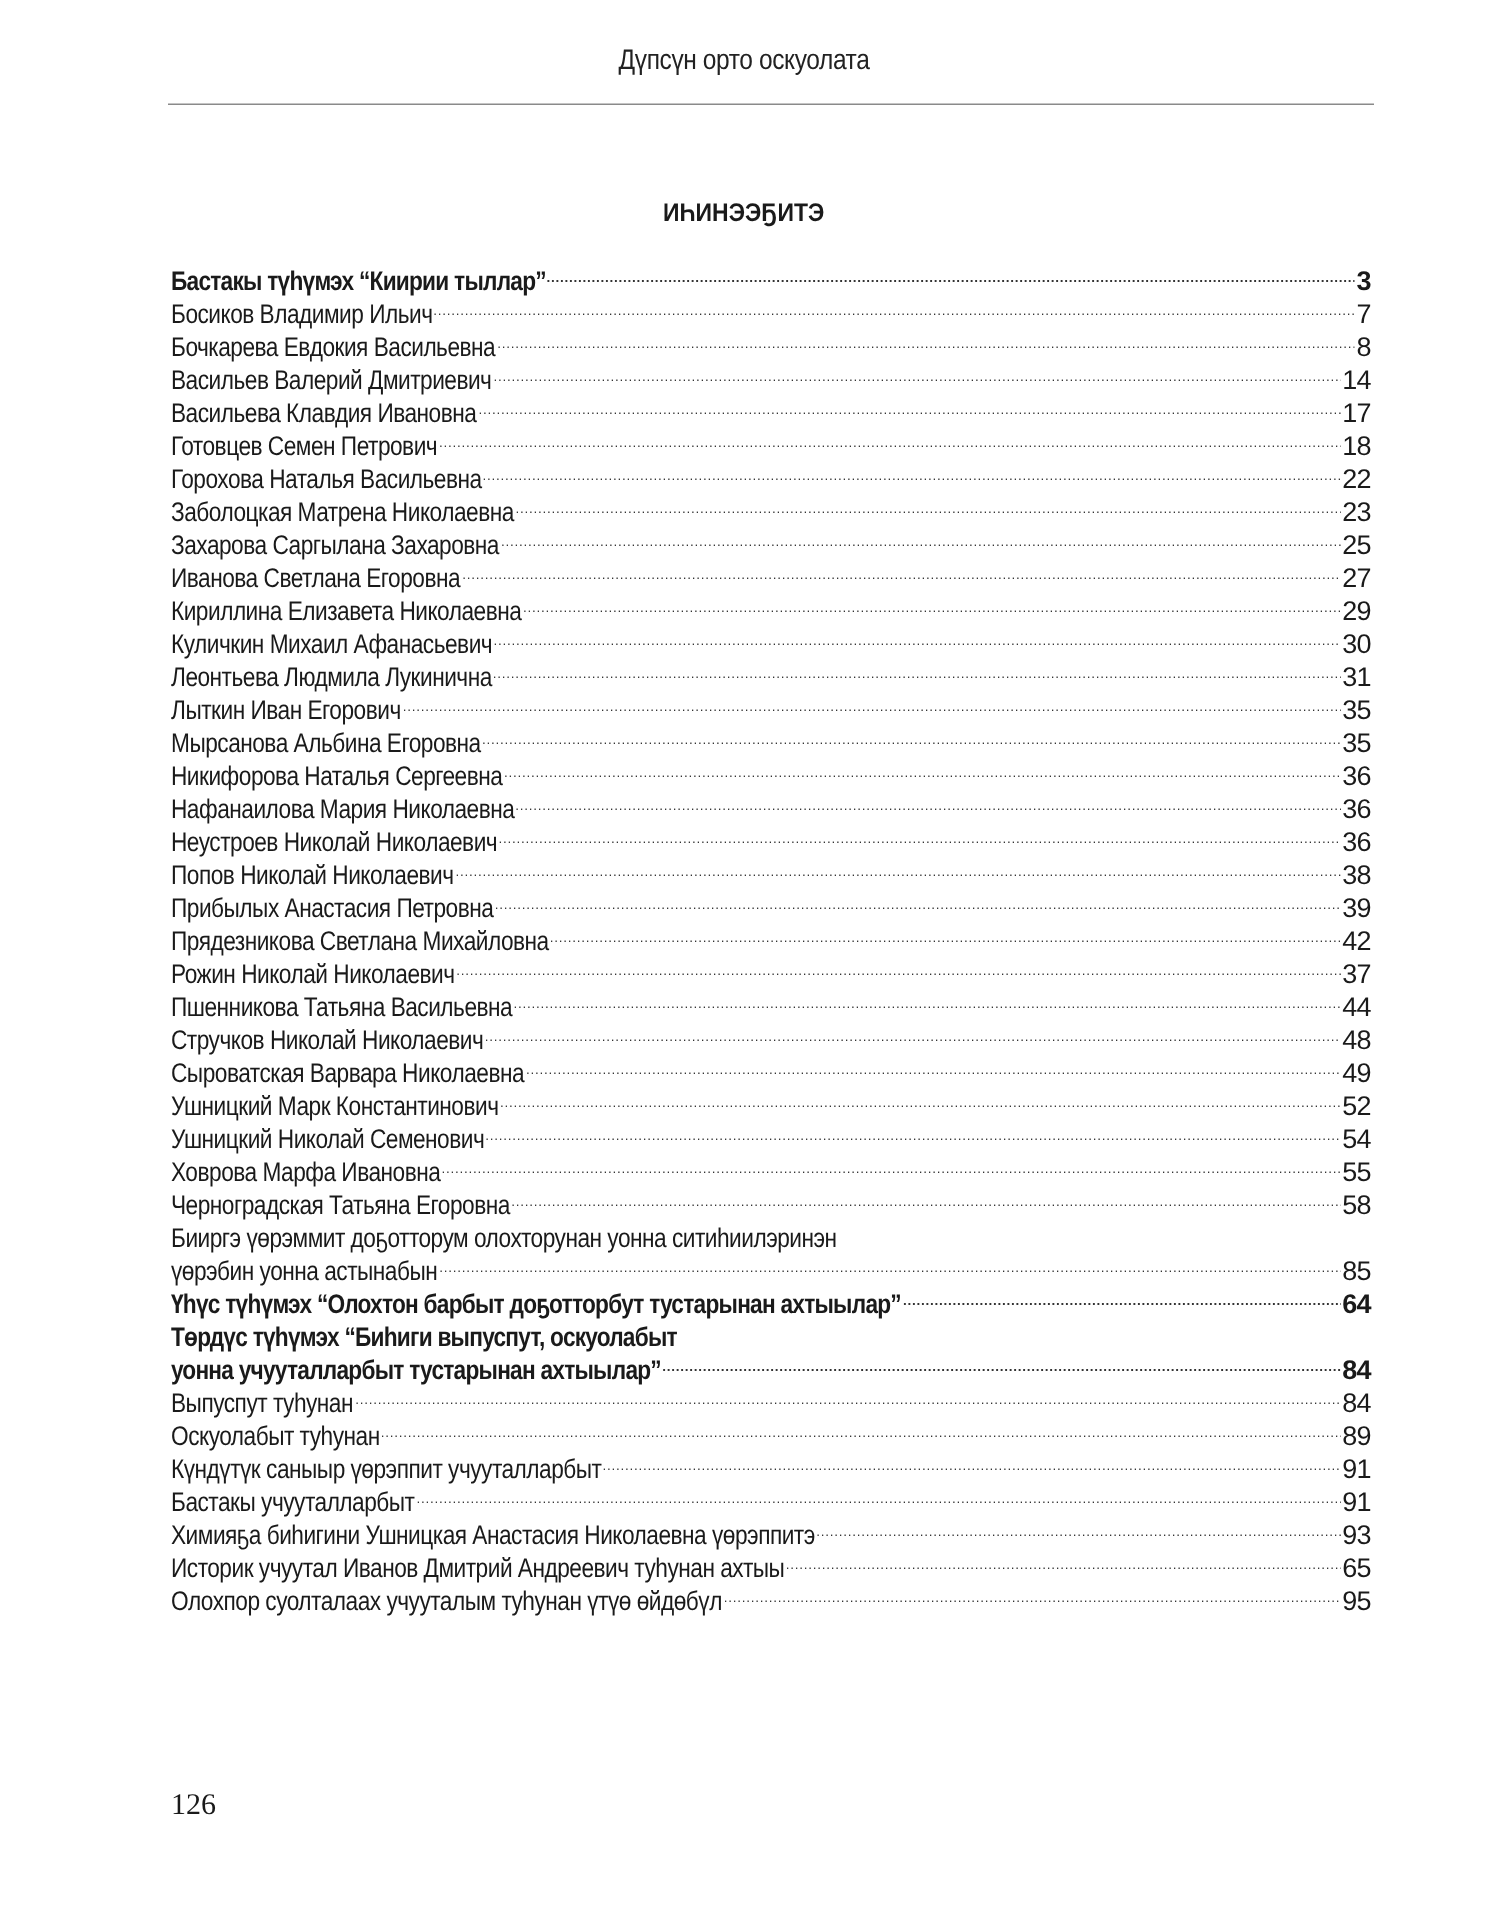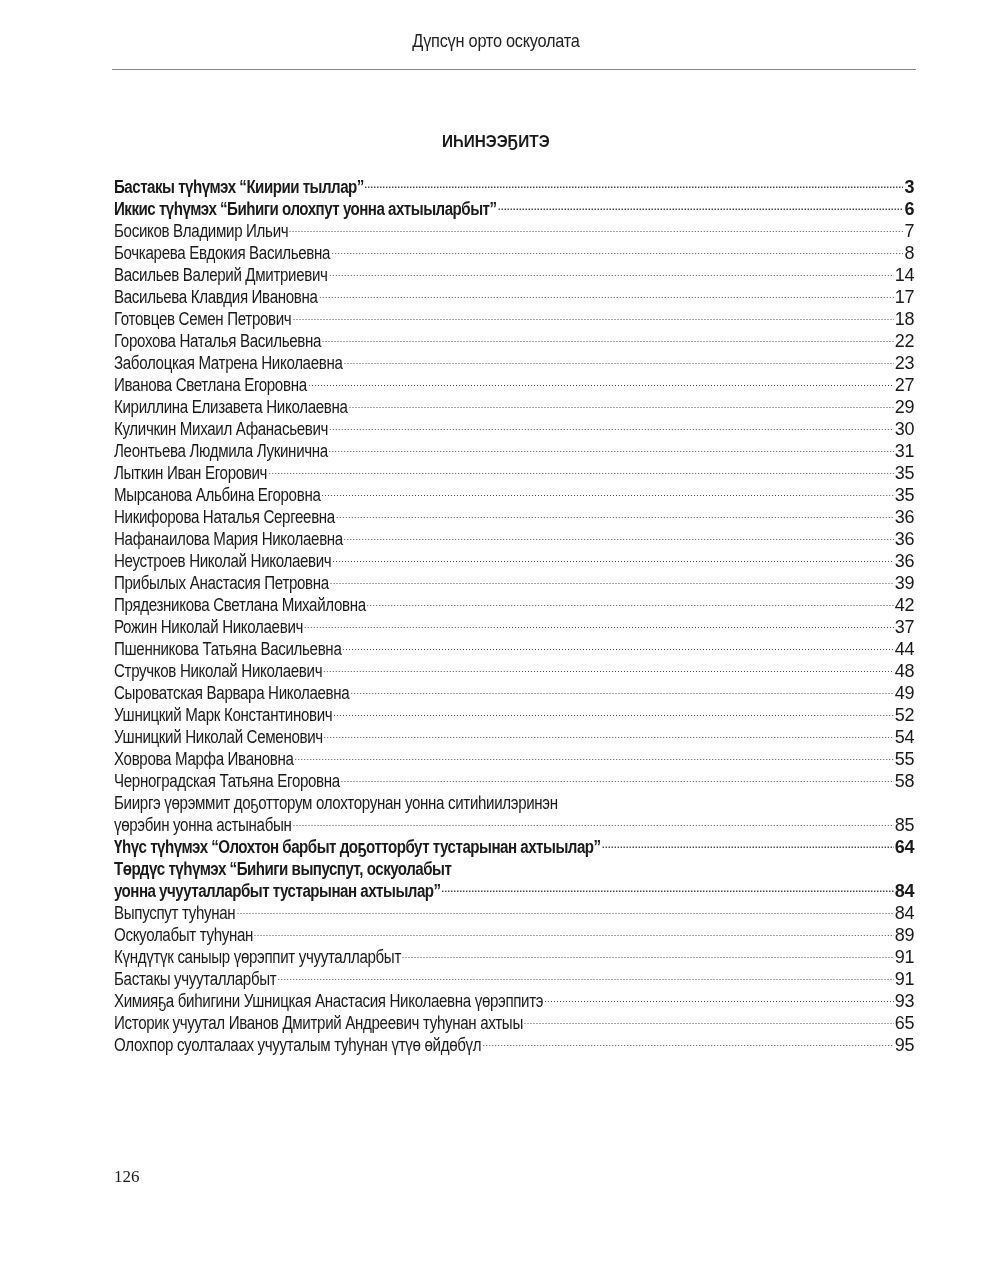--- a/index.html
+++ b/index.html
@@ -16,41 +16,36 @@
     .toc { position: absolute; left: 114px; top: 176px; width: 800px; }
     .row { display: flex; align-items: center; height: 22px; line-height: 22px;
            font-family: "Liberation Sans", sans-serif; font-size: 18px; }
     .row .text { white-space: nowrap; transform-origin: left center; letter-spacing: -0.4px; }
     .row .dots { flex: 1 1 auto; overflow: hidden; white-space: nowrap; font-size: 9px;
                  letter-spacing: 0.5px; color: #333; margin: 0 1px; position: relative; top: -2px; }
     .row .dots::after { content: "................................................................................................................................................................................................................................................................................................................................................................................................................................"; }
     .row .page { white-space: nowrap; font-size: 18px; letter-spacing: -0.4px; }
     .row.bold { font-weight: bold; }
     .row.bold .text { letter-spacing: -0.6px; }
-    .page-number { position: absolute; left: 114px; top: 1167px; font-family: "Liberation Serif", serif; font-size: 17px; }
+    .page-number { position: absolute; left: 114px; top: 1192px; font-family: "Liberation Serif", serif; font-size: 20px; }
   </style>
 </head>
 <body>
 
 <div class="running-header">Дүпсүн орто оскуолата</div>
 <div class="header-rule"></div>
 
 <div class="toc-title"><span>ИҺИНЭЭҔИТЭ</span></div>
 
 <div class="toc" id="toc">
     <div class="row bold">
       <span class="text" style="display: inline-block; transform: scaleX(0.84); margin-right: -48.1px;">Бастакы түһүмэх “Киирии тыллар” </span>
       <span class="dots"></span>
       <span class="page">3</span>
     </div>
-    <div class="row bold">
-      <span class="text" style="display: inline-block; transform: scaleX(0.84); margin-right: -72.4981px;">Иккис түһүмэх “Биһиги олохпут уонна ахтыыларбыт” </span>
-      <span class="dots"></span>
-      <span class="page">6</span>
-    </div>
     <div class="row">
       <span class="text" style="display: inline-block; transform: scaleX(0.84); margin-right: -33.7px;">Босиков Владимир Ильич</span>
       <span class="dots"></span>
       <span class="page">7</span>
     </div>
     <div class="row">
       <span class="text" style="display: inline-block; transform: scaleX(0.84); margin-right: -40.8444px;">Бочкарева Евдокия Васильевна</span>
       <span class="dots"></span>
       <span class="page">8</span>
     </div>
@@ -73,20 +68,25 @@
       <span class="text" style="display: inline-block; transform: scaleX(0.84); margin-right: -39.9138px;">Горохова Наталья Васильевна</span>
       <span class="dots"></span>
       <span class="page">22</span>
     </div>
     <div class="row">
       <span class="text" style="display: inline-block; transform: scaleX(0.84); margin-right: -43.4544px;">Заболоцкая Матрена Николаевна </span>
       <span class="dots"></span>
       <span class="page">23</span>
     </div>
     <div class="row">
+      <span class="text" style="display: inline-block; transform: scaleX(0.84); margin-right: -41.3375px;">Захарова Саргылана Захаровна</span>
+      <span class="dots"></span>
+      <span class="page">25</span>
+    </div>
+    <div class="row">
       <span class="text" style="display: inline-block; transform: scaleX(0.84); margin-right: -36.2594px;">Иванова Светлана Егоровна</span>
       <span class="dots"></span>
       <span class="page">27</span>
     </div>
     <div class="row">
       <span class="text" style="display: inline-block; transform: scaleX(0.84); margin-right: -44.4275px;">Кириллина Елизавета Николаевна</span>
       <span class="dots"></span>
       <span class="page">29</span>
     </div>
     <div class="row">
@@ -118,20 +118,25 @@
       <span class="text" style="display: inline-block; transform: scaleX(0.84); margin-right: -44.0738px;">Нафанаилова Мария Николаевна</span>
       <span class="dots"></span>
       <span class="page">36</span>
     </div>
     <div class="row">
       <span class="text" style="display: inline-block; transform: scaleX(0.84); margin-right: -41.5844px;">Неустроев Николай Николаевич</span>
       <span class="dots"></span>
       <span class="page">36</span>
     </div>
     <div class="row">
+      <span class="text" style="display: inline-block; transform: scaleX(0.84); margin-right: -35.6169px;">Попов Николай Николаевич</span>
+      <span class="dots"></span>
+      <span class="page">38</span>
+    </div>
+    <div class="row">
       <span class="text" style="display: inline-block; transform: scaleX(0.84); margin-right: -41.0912px;">Прибылых Анастасия Петровна</span>
       <span class="dots"></span>
       <span class="page">39</span>
     </div>
     <div class="row">
       <span class="text" style="display: inline-block; transform: scaleX(0.84); margin-right: -48.21px;">Прядезникова Светлана Михайловна</span>
       <span class="dots"></span>
       <span class="page">42</span>
     </div>
     <div class="row">

